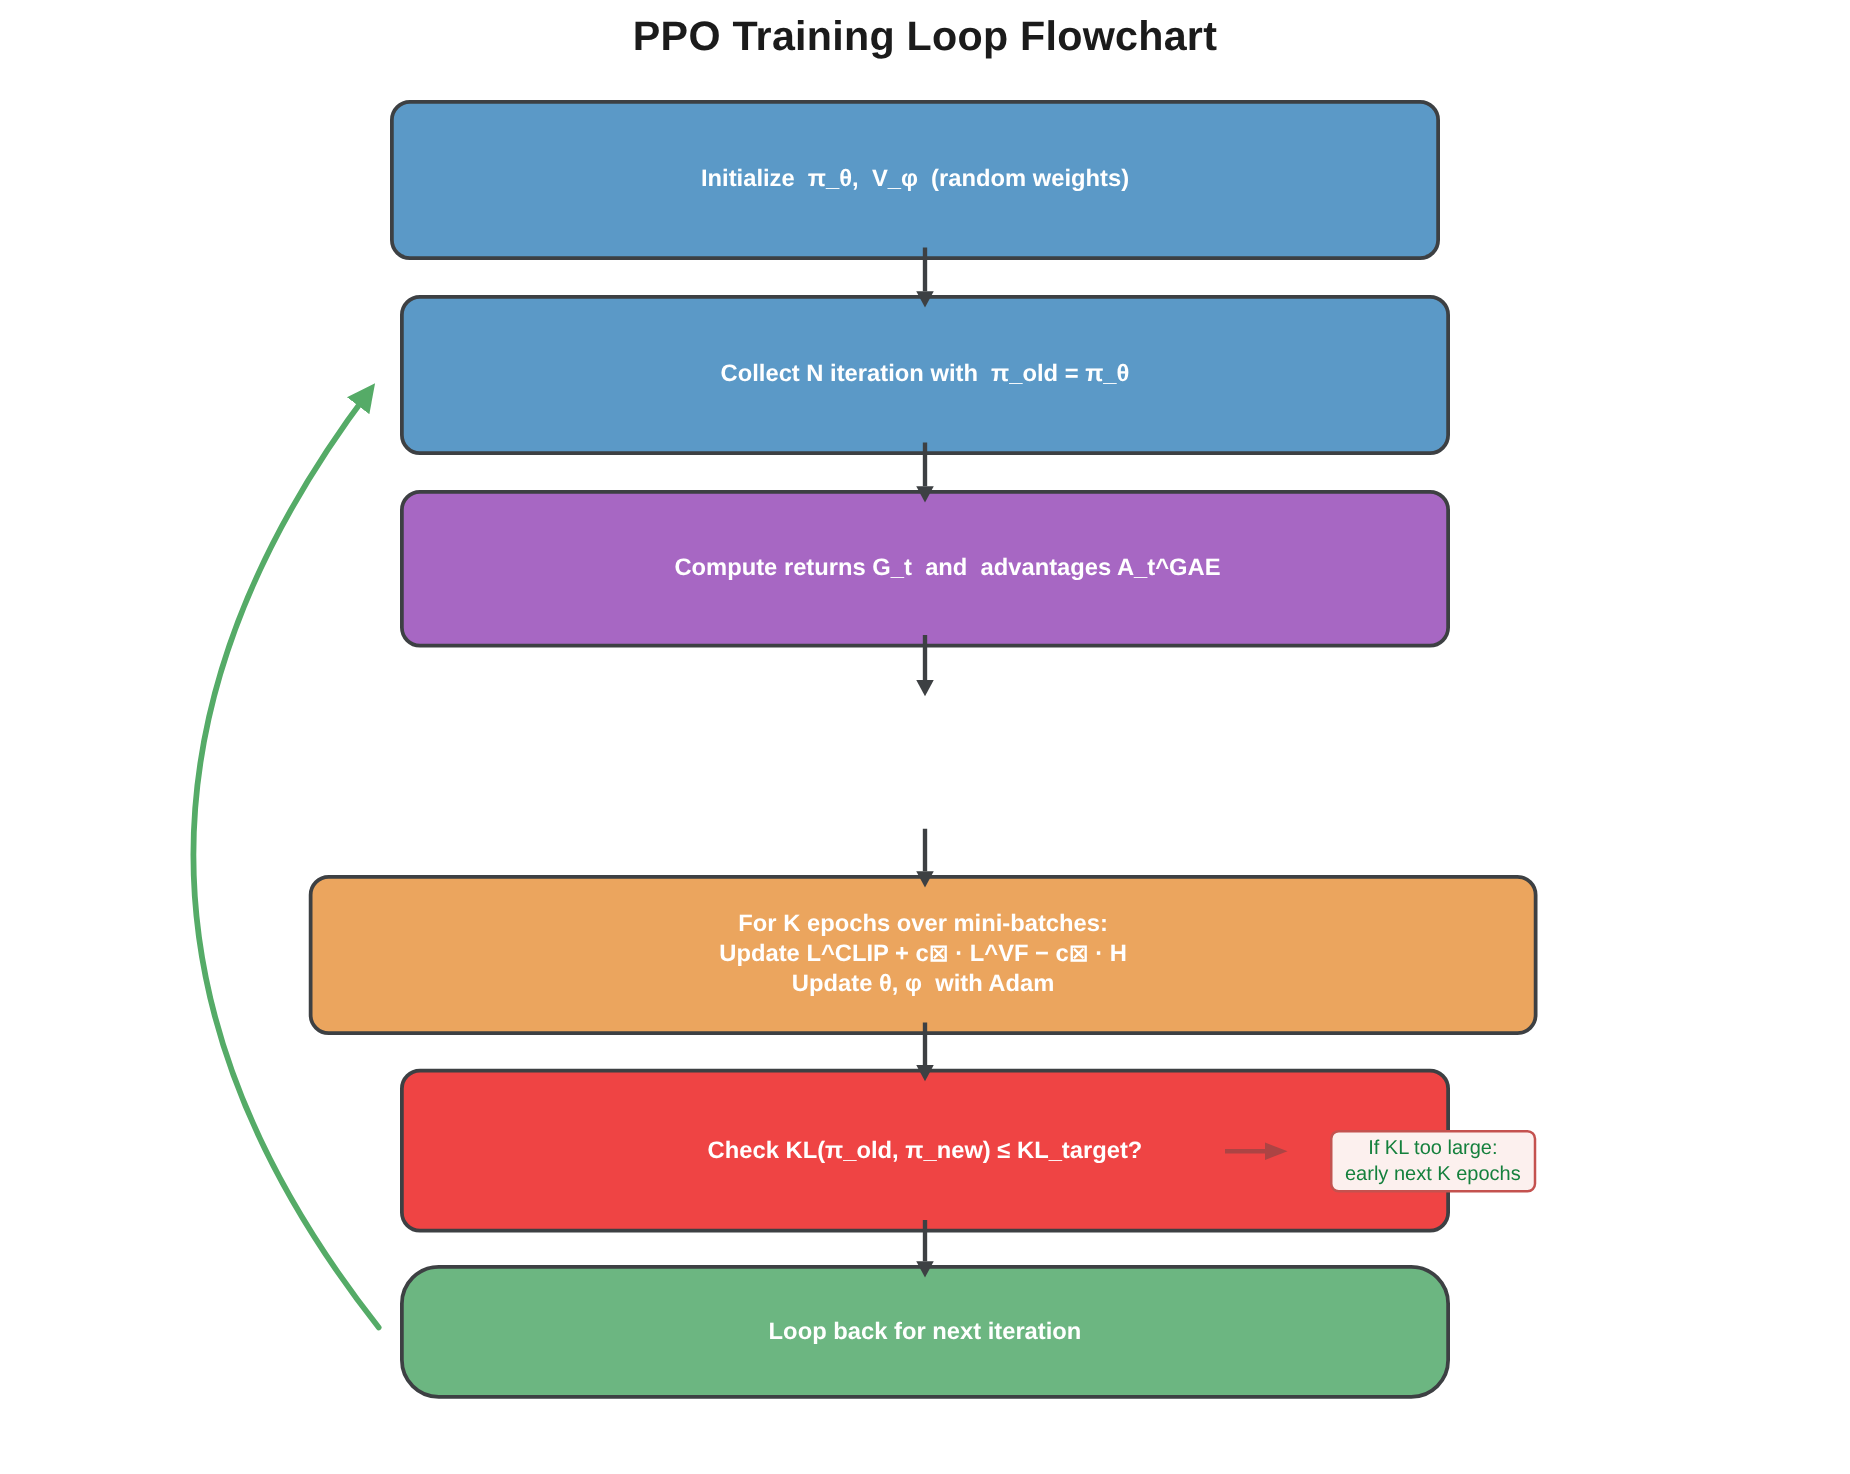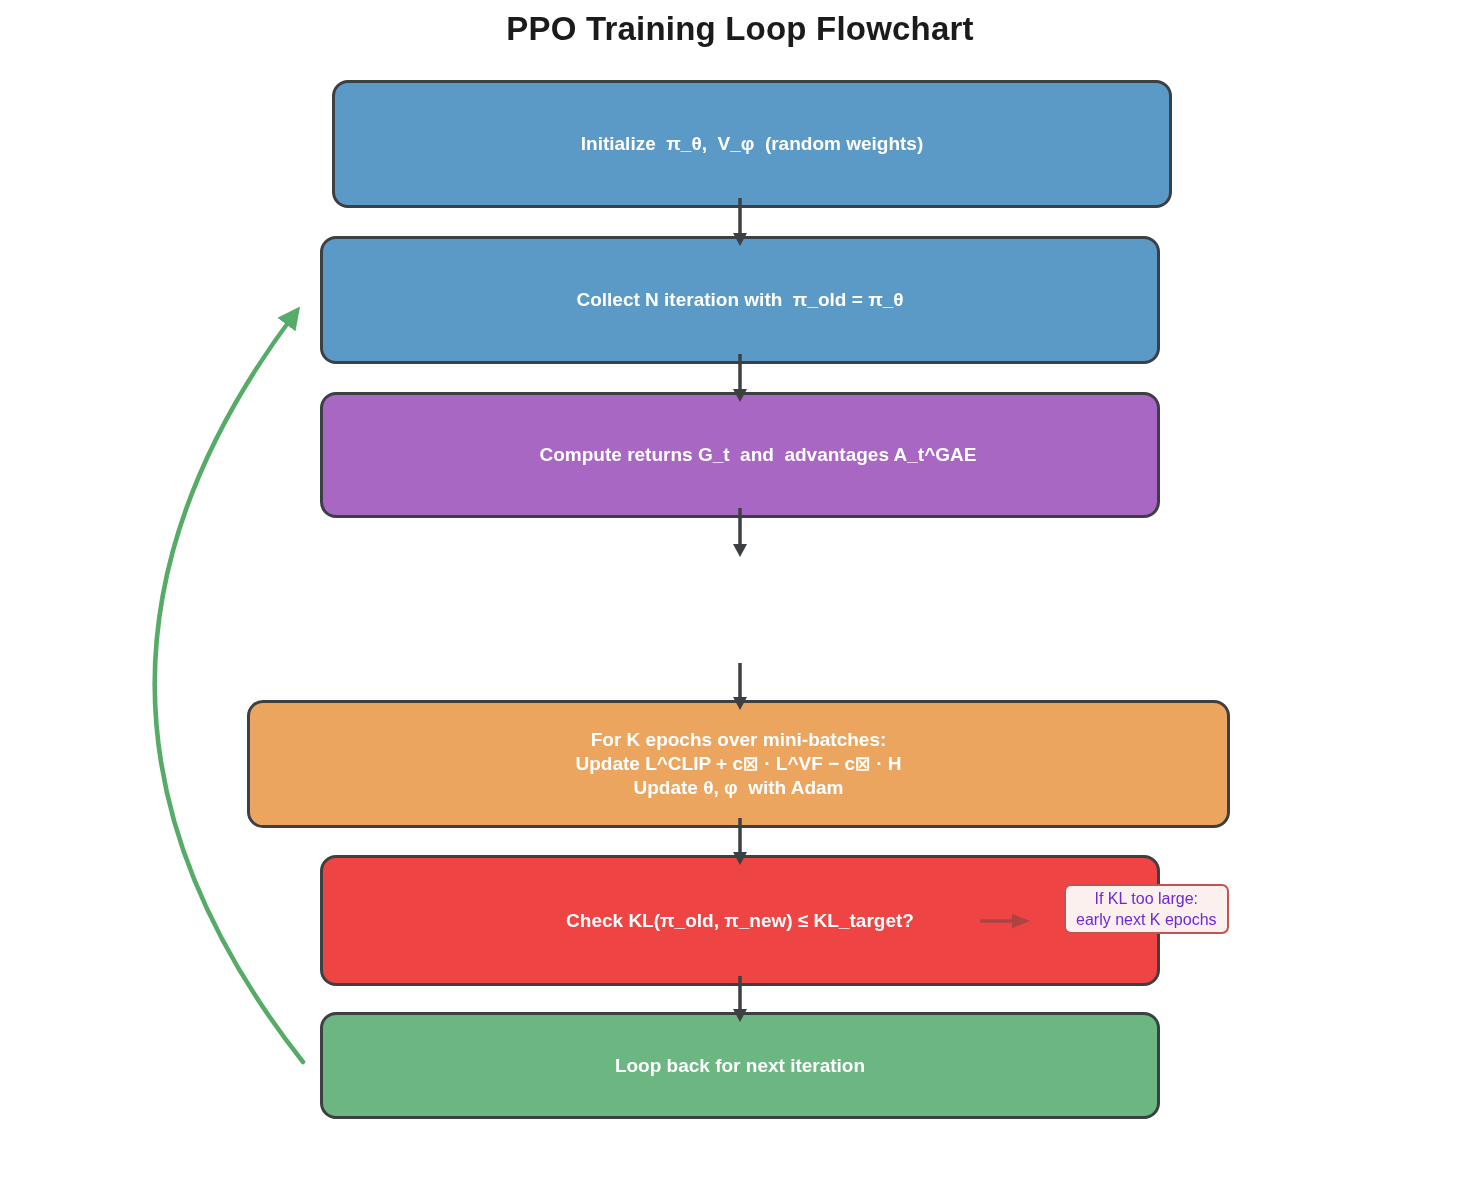--- a/index.html
+++ b/index.html
@@ -39,27 +39,27 @@
     text-align: center;
     color: #ffffff;
     font-weight: 700;
     font-size: 19px;
     z-index: 1;
   }
   .node .label {
     white-space: pre-wrap;
     line-height: 24px;
   }
-  .n0 { left: 332px; top:   80px; width: 840px; height: 128px; align-items: center; }
+  .n0 { left: 312px; top:   80px; width: 840px; height: 128px; align-items: center; }
   .n1 { left: 320px; top:  236px; width: 840px; height: 128px; }
   .n2 { left: 320px; top:  392px; width: 840px; height: 126px; padding-left: 36px; }
   .n3 { left: 320px; top:  547px; width: 840px; height: 126px; }
   .n4 { left: 247px; top:  700px; width: 983px; height: 128px; }
   .n5 { left: 320px; top:  855px; width: 840px; height: 131px; }
-  .n6 { left: 320px; top: 1012px; width: 840px; height: 107px; }
+  .n6 { left: 320px; top: 1012px; width: 840px; height: 107px; border-radius: 31px; }
   .arrows {
     position: absolute;
     left: 0; top: 0;
     width: 1480px;
     height: 1179px;
     z-index: 3;
     pointer-events: none;
   }
   .note {
     position: absolute;
@@ -105,21 +105,21 @@
   </div>
 
   <div class="node n5" style="background-color: #ef4444;">
     <span class="label">Check KL(π_old, π_new) ≤ KL_target?</span>
   </div>
 
   <div class="node n6" style="background-color: rgb(108, 182, 129);">
     <span class="label">Loop back for next iteration</span>
   </div>
 
-  <div class="note" style="background-color: rgb(252, 240, 238); color: #6d28d9; border-color: rgb(196, 82, 79);">
+  <div class="note" style="background-color: rgb(252, 240, 238); color: #15803d; border-color: rgb(196, 82, 79); margin-top: 20px;">
     <span>If KL too large:</span>
     <span>early next K epochs</span>
   </div>
 
   <svg class="arrows" viewBox="0 0 1480 1179" xmlns="http://www.w3.org/2000/svg">
     <defs>
       <marker id="loopHead" markerUnits="strokeWidth" markerWidth="5" markerHeight="5" viewBox="0 0 10 10" refX="7" refY="5" orient="auto">
         <path d="M0,0 L10,5 L0,10 Z" style="fill: rgb(85, 171, 103);"></path>
       </marker>
     </defs>

